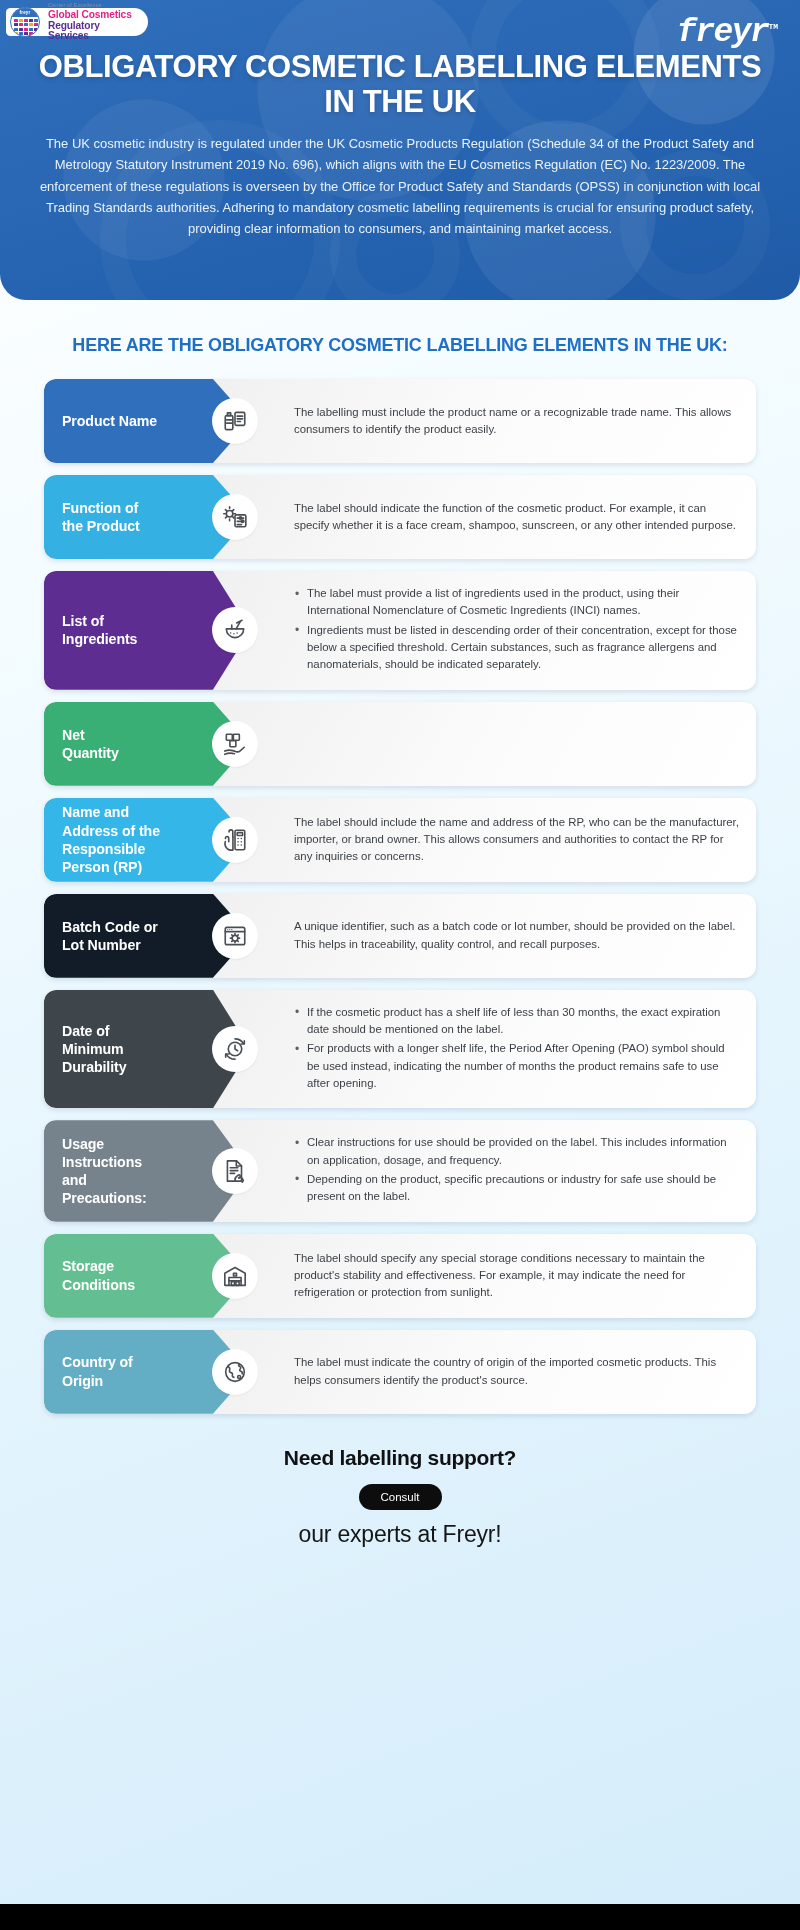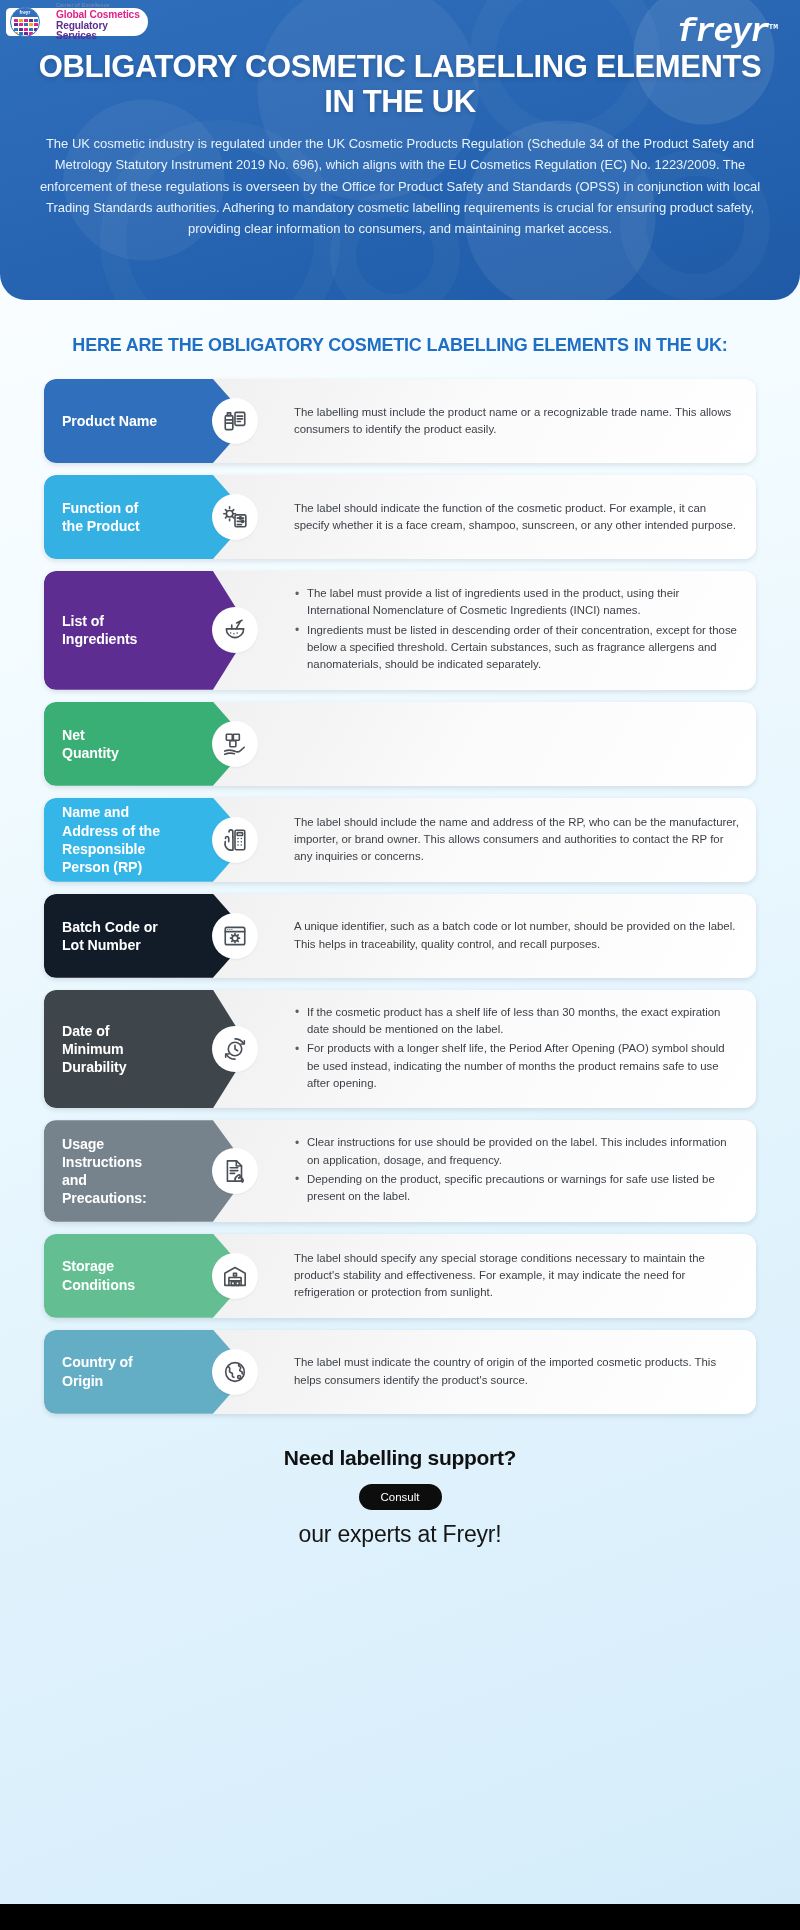--- a/index.html
+++ b/index.html
@@ -43,21 +43,21 @@
   
   .logo-pill {
     position: absolute;
     left: 6px; top: 8px;
     width: 142px; height: 28px;
     background: #ffffff;
     border-radius: 6px 19px 19px 6px;
     display: flex;
     align-items: center;
     padding: 0 6px 0 4px;
-    gap: 16px;
+    gap: 8px;
     z-index: 5;
   }
   .logo-mark {
     width: 30px; height: 30px;
     border-radius: 50%;
     background: #ffffff;
     border: 1.6px solid #2f6fbc;
     position: relative;
     flex: 0 0 auto;
     overflow: hidden;
@@ -441,21 +441,21 @@
             <path d="M5 2.6h8.4L18 7.2v14.2H5z" fill="none" stroke="#4a4f55" stroke-width="1.5" stroke-linecap="round" stroke-linejoin="round"></path>
             <path d="M13.2 2.6v4.8H18" fill="none" stroke="#4a4f55" stroke-width="1.5" stroke-linecap="round" stroke-linejoin="round"></path>
             <path d="M7.6 9h7M7.6 11.6h7M7.6 14.2h4" fill="none" stroke="#4a4f55" stroke-width="1.5" stroke-linecap="round" stroke-linejoin="round"></path>
             <path d="M12.4 21.4c-.6-1.3-.4-2.9.7-3.9l1.8-1.6c.5-.5 1.3-.4 1.7.1.4.5.3 1.2-.2 1.6l-.9.8" fill="none" stroke="#4a4f55" stroke-width="1.5" stroke-linecap="round" stroke-linejoin="round"></path>
             <path d="M15.5 18.4c1.1-.6 2.4-.4 3.2.5.9 1 .9 2.5 0 3.4" fill="none" stroke="#4a4f55" stroke-width="1.5" stroke-linecap="round" stroke-linejoin="round"></path>
           </svg>
         </div>
         <div class="body">
           <ul>
             <li>Clear instructions for use should be provided on the label. This includes information on application, dosage, and frequency.</li>
-            <li>Depending on the product, specific precautions or warnings for safe use listed be present on the label.</li>
+            <li>Depending on the product, specific precautions or industry for safe use should be present on the label.</li>
           </ul>
         </div>
       </div>
       <div class="card">
         <div class="badge" style="background: rgb(99, 191, 146);">
           <div class="badge-label">Storage
 Conditions</div>
         </div>
         <div class="icon-circle">
           <svg viewBox="0 0 24 24">

